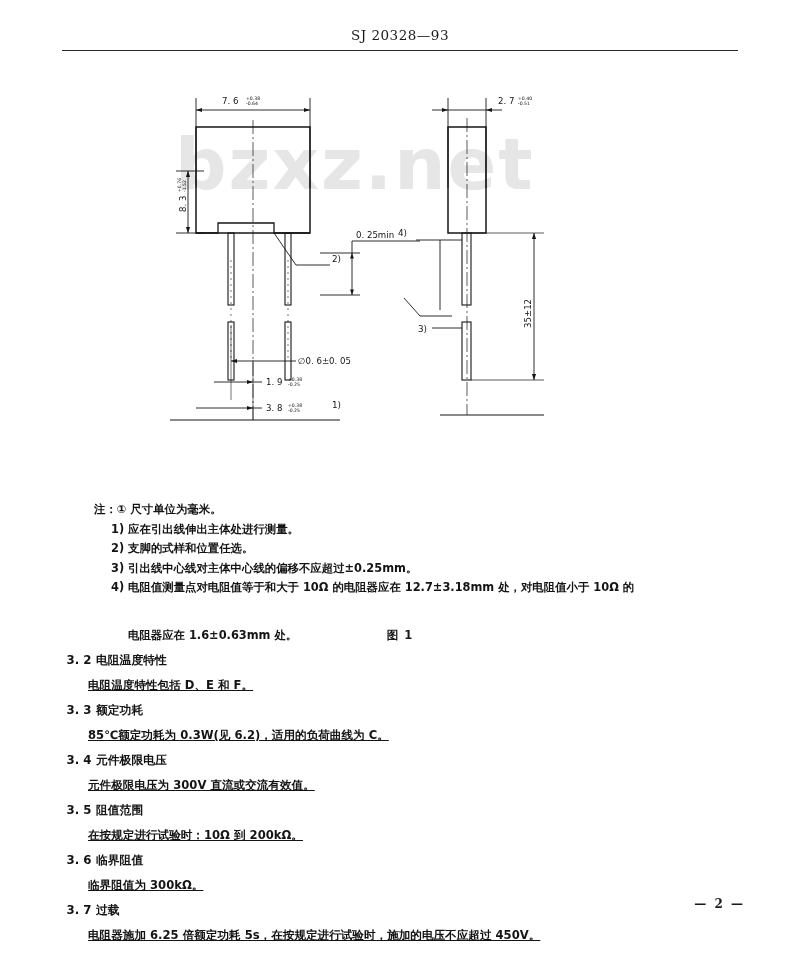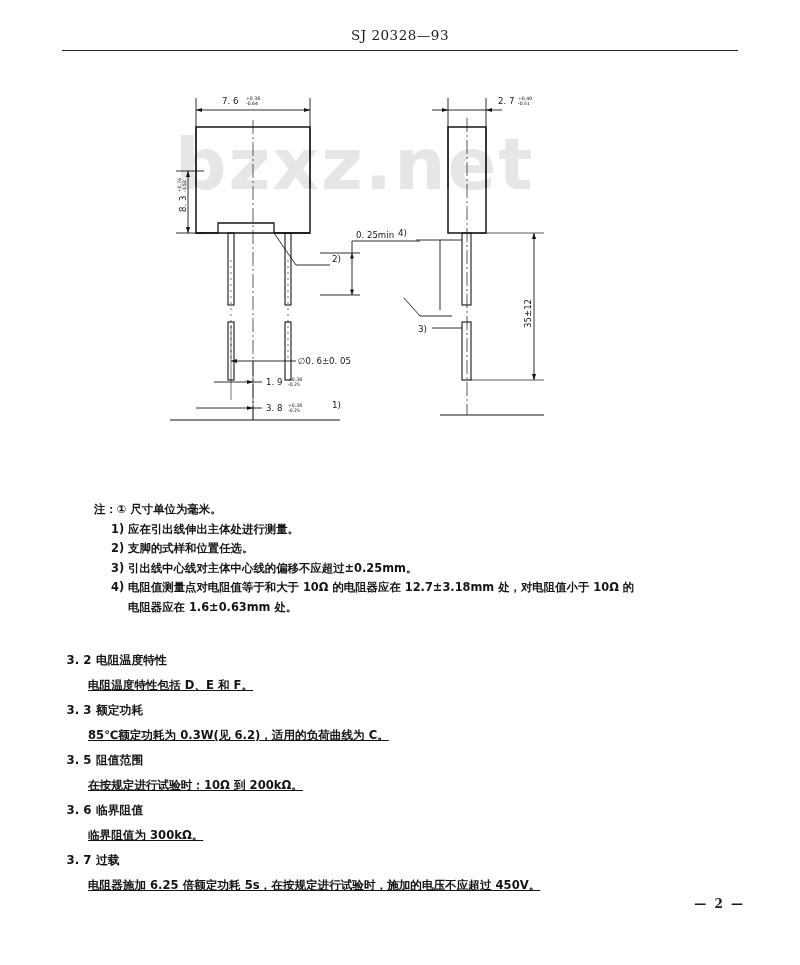--- a/index.html
+++ b/index.html
@@ -51,21 +51,21 @@
     position:absolute;left:94px;top:500px;width:620px;
     font-family:"DejaVu Sans","Liberation Sans",sans-serif;
     font-size:11.4px;
     line-height:19.5px;
     font-weight:bold;
     color:#141414;
   }
   .note-row{display:block;white-space:nowrap;}
   .note-head{padding-left:0;}
   .note-item{padding-left:17px;}
-  .note-cont{padding-left:34px;white-space:nowrap;}
+  .note-cont{padding-left:34px;white-space:nowrap;margin-top:28px;}
 
   .figcap{
     position:absolute;left:0;top:628px;width:800px;text-align:center;
     font-family:"DejaVu Sans","Liberation Sans",sans-serif;
     font-size:11.6px;font-weight:bold;letter-spacing:1px;
   }
 
   
   .clauses{
     position:absolute;left:62px;top:648px;width:680px;
@@ -221,33 +221,38 @@
 
   <div class="notes">
     <span class="note-row note-head">注：① 尺寸单位为毫米。</span>
     <span class="note-row note-item">1) 应在引出线伸出主体处进行测量。</span>
     <span class="note-row note-item">2) 支脚的式样和位置任选。</span>
     <span class="note-row note-item">3) 引出线中心线对主体中心线的偏移不应超过±0.25mm。</span>
     <span class="note-row note-item">4) 电阻值测量点对电阻值等于和大于 10Ω 的电阻器应在 12.7±3.18mm 处，对电阻值小于 10Ω 的</span>
     <span class="note-row note-cont">电阻器应在 1.6±0.63mm 处。</span>
   </div>
 
+  <div class="figcap">图 1</div>
 
   <div class="clauses">
 
     <div class="clause">
       <span class="clause-head"><span class="clause-num">3. 2</span><span>电阻温度特性</span></span>
       <span class="clause-body">电阻温度特性包括 D、E 和 F。</span>
     </div>
 
     <div class="clause">
       <span class="clause-head"><span class="clause-num">3. 3</span><span>额定功耗</span></span>
       <span class="clause-body">85℃额定功耗为 0.3W(见 6.2)，适用的负荷曲线为 C。</span>
     </div>
 
+    <div class="clause">
+      <span class="clause-head"><span class="clause-num">3. 4</span><span>元件极限电压</span></span>
+      <span class="clause-body">元件极限电压为 300V 直流或交流有效值。</span>
+    </div>
 
     <div class="clause">
       <span class="clause-head"><span class="clause-num">3. 5</span><span>阻值范围</span></span>
       <span class="clause-body">在按规定进行试验时：10Ω 到 200kΩ。</span>
     </div>
 
     <div class="clause">
       <span class="clause-head"><span class="clause-num">3. 6</span><span>临界阻值</span></span>
       <span class="clause-body">临界阻值为 300kΩ。</span>
     </div>

